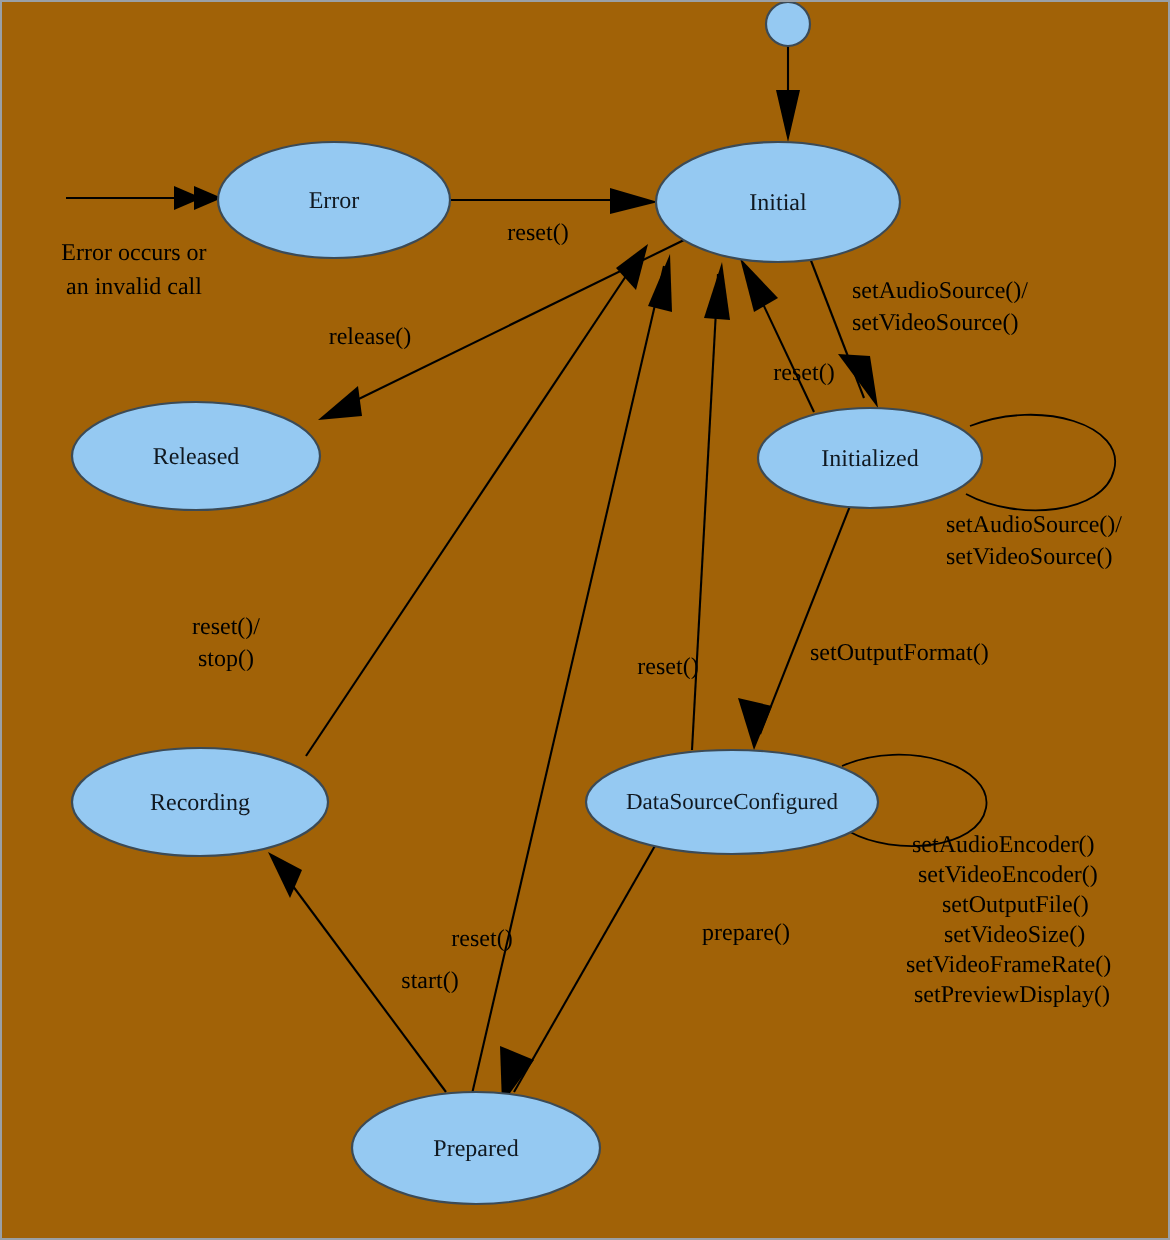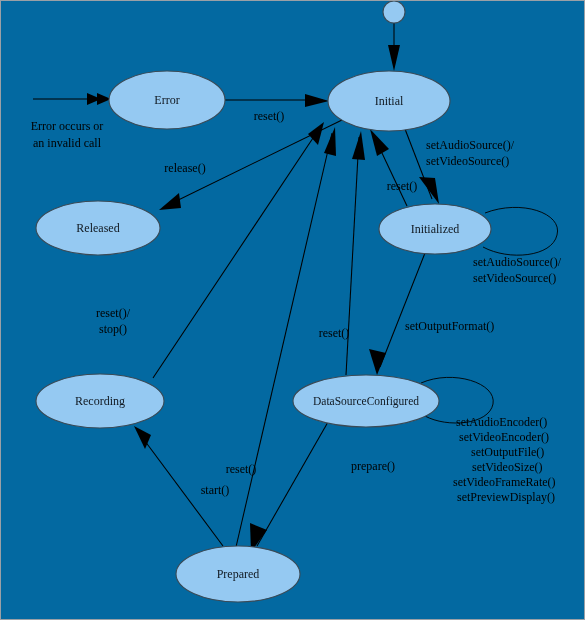--- a/index.html
+++ b/index.html
@@ -5,21 +5,21 @@
 <style>
   html, body {
     margin: 0;
     padding: 0;
     background: #ffffff;
   }
   #diagram-root {
     position: relative;
     width: 585px;
     height: 620px;
-    background: #0369a1;
+    background: #a16207;
     border: 1px solid #9aa0a6;
     box-sizing: border-box;
     overflow: hidden;
     font-family: "Liberation Serif", "DejaVu Serif", serif;
   }
   #state-svg {
     position: absolute;
     left: 0;
     top: 0;
     width: 585px;

